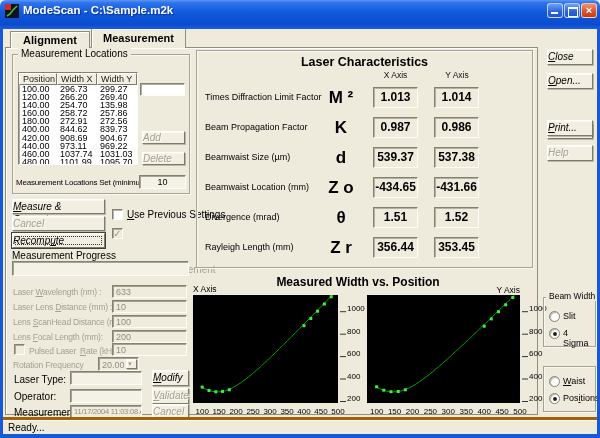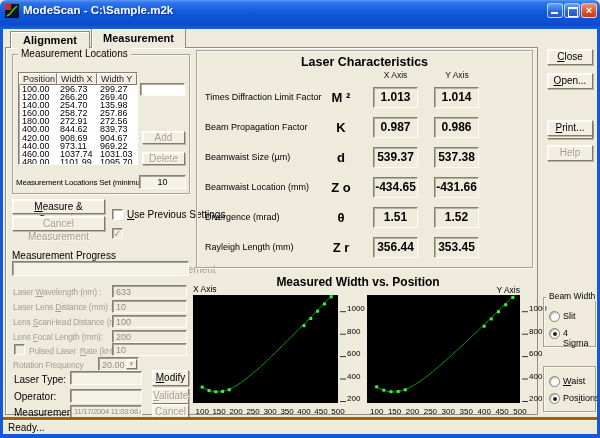--- a/index.html
+++ b/index.html
@@ -26,21 +26,21 @@
   .tab{border:1px solid #8f8d7d;border-bottom:none;background:#efebdc;font-size:11px;font-weight:bold;
     text-align:center;box-shadow:inset 1px 1px 0 #fff;}
   .tabpage{left:5px;top:47px;width:533px;height:368px;border:1px solid #8f8d7d;background:#efebdc;
     box-shadow:inset 1px 1px 0 #fff;}
   
   .group{border:1px solid #a6a394;box-shadow:inset 1px 1px 0 #faf8ee,1px 1px 0 #faf8ee;}
   .legend{position:absolute;top:-7px;left:5px;background:#efebdc;padding:0 3px;font-size:10px;white-space:nowrap;}
   
   .btn{background:#f2efe2;border:1px solid #7d7b6b;border-top-color:#fff;border-left-color:#fff;
     box-shadow:inset 1px 1px 0 #fbf9f0,1px 1px 0 rgba(90,88,75,.35);
-    font-size:10px;text-align:center;color:#000;cursor:default;}
+    font-size:10px;text-align:left;color:#000;cursor:default;font-style:italic;}
   .btn.dis{color:#a3a092;text-shadow:1px 1px 0 #fbf9f0;}
   .btn.focused{box-shadow:0 0 0 1px #40403a,inset 1px 1px 0 #fbf9f0;outline:1px dotted #333;outline-offset:-4px;}
   
   .sunk{background:#fff;border:1px solid #84826f;border-bottom-color:#fdfcf5;border-right-color:#fdfcf5;
     box-shadow:inset 1px 1px 0 rgba(70,68,55,.45);}
   .sunk.beige{background:#f0ecdd;}
   .sunk.lite{background:#f4f1e6;}
   .fieldtxt{font-size:9px;color:#8f8d80;padding:1px 0 0 3px;white-space:nowrap;overflow:hidden;}
   
   .lv-head{display:flex;height:12px;}
@@ -58,21 +58,21 @@
   .radio.sel::after{content:"";position:absolute;left:3px;top:3px;width:4px;height:4px;border-radius:50%;background:#222;}
   .lbl{font-size:10px;color:#000;white-space:nowrap;}
   .lbl.dis{color:#a3a092;}
   .slbl{font-size:8.5px;letter-spacing:-0.2px;color:#000;white-space:nowrap;}
   .slbl.dis{color:#a3a092;}
   
   .lc-title{font-size:12.5px;font-weight:bold;text-align:center;}
   .lc-head{font-size:8.5px;text-align:center;color:#111;}
   .lc-row{position:absolute;left:0;width:100%;height:21px;}
   .lc-label{position:absolute;left:8px;top:0;height:21px;line-height:21px;font-size:9px;color:#000;white-space:nowrap;}
-  .lc-symbol{position:absolute;left:120px;width:48px;top:0;height:21px;line-height:21px;font-size:13px;font-weight:bold;text-align:center;}
+  .lc-symbol{position:absolute;left:120px;width:48px;top:0;height:21px;line-height:21px;font-size:17px;font-weight:bold;text-align:center;}
   .lc-val{position:absolute;top:0;width:45px;height:21px;line-height:19px;text-align:center;font-size:12px;font-weight:bold;
     background:#f0ecdd;border:1px solid #84826f;border-bottom-color:#fdfcf5;border-right-color:#fdfcf5;
     box-shadow:inset 1px 1px 0 rgba(70,68,55,.35);}
   .statusbar{left:3px;right:3px;top:417px;height:17px;border-top:3px solid #a16207;box-shadow:inset 0 1px 0 #fbf9f0;
     font-size:10px;padding:2px 0 0 5px;color:#000;}
   u{text-decoration:underline;}
 </style>
 </head>
 <body>
 
@@ -165,20 +165,21 @@
       </div>
   </div>
   <div class="abs sunk" style="left:140px;top:83px;width:45px;height:13px;"></div>
   <div class="abs btn dis" style="left:142px;top:131px;width:43px;height:13px;line-height:11px;">Add</div>
   <div class="abs btn dis" style="left:142px;top:152px;width:43px;height:13px;line-height:11px;">Delete</div>
   <span class="abs" style="left:16px;top:178px;font-size:8px;letter-spacing:-0.2px;white-space:nowrap;">Measurement Locations Set (minimum 10) :</span>
   <div class="abs sunk lite" style="left:139px;top:175px;width:47px;height:14px;font-size:9px;line-height:13px;text-align:center;">10</div>
 
   <div class="abs btn" style="left:12px;top:199px;width:93px;height:15px;line-height:13px;"><u>M</u>easure &amp; Compute</div>
   <div class="abs btn dis" style="left:12px;top:216px;width:93px;height:15px;line-height:13px;">Cancel Measurement</div>
+  <div class="abs btn focused" style="left:12px;top:233px;width:93px;height:15px;line-height:13px;">Recomp<u>u</u>te</div>
   <div class="abs cb" style="left:112px;top:209px;"></div>
   <span class="abs lbl" style="left:127px;top:209px;"><u>U</u>se Previous Settings</span>
   <div class="abs cb dis" style="left:112px;top:228px;">✓</div>
   <span class="abs lbl dis" style="left:127px;top:228px;margin-top:36px;">Waist Measurement</span>
   <span class="abs lbl" style="left:12px;top:250px;">Measurement Progress</span>
   <div class="abs sunk lite" style="left:12px;top:261px;width:177px;height:15px;"></div>
 
   <div class="abs group" style="left:196px;top:50px;width:337px;height:218px;">
     <div class="lc-title" style="margin-top:4px;">Laser Characteristics</div>
     <span class="abs lc-head" style="left:176px;top:19px;width:45px;">X Axis</span>

